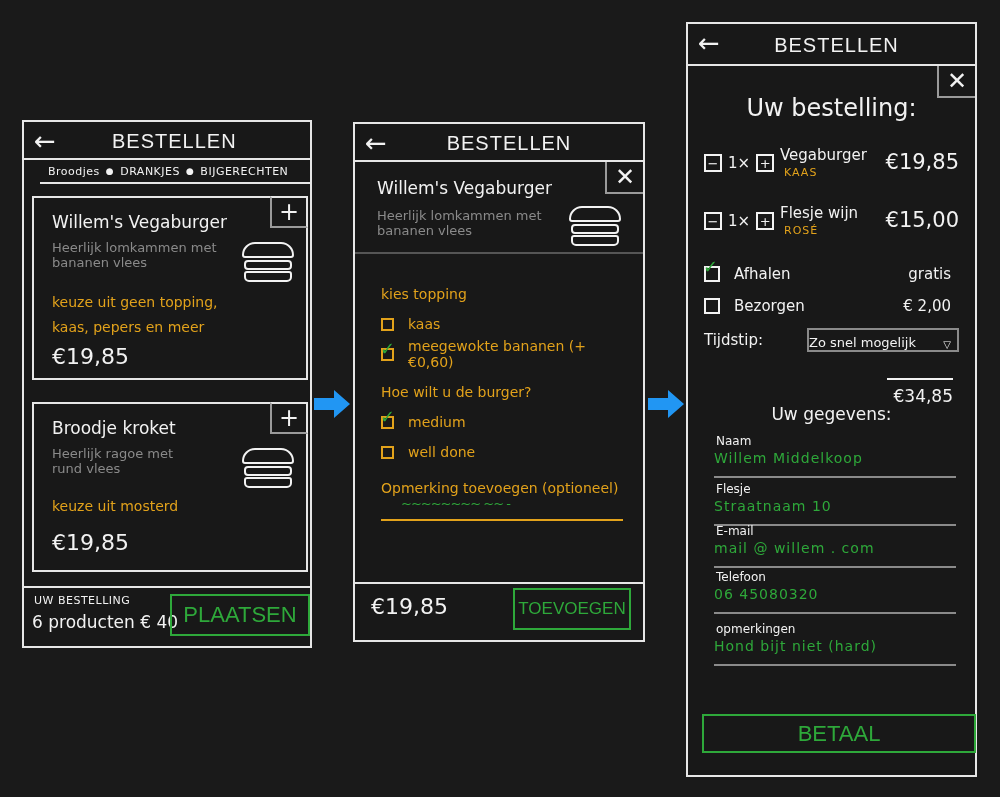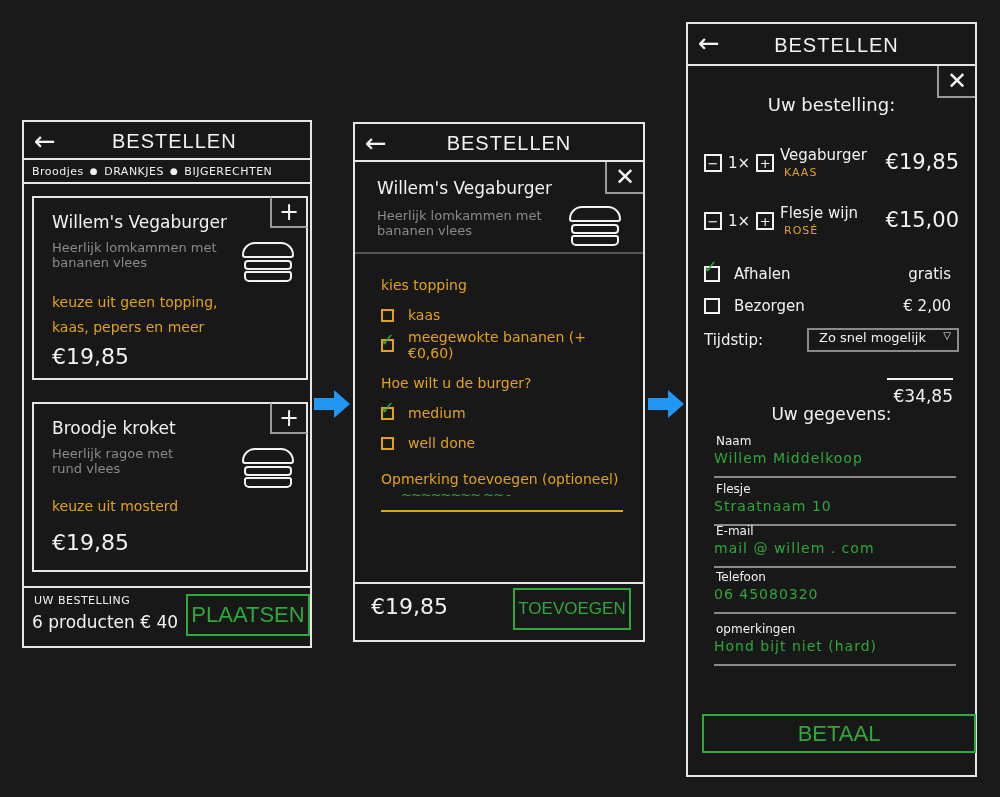--- a/index.html
+++ b/index.html
@@ -12,21 +12,21 @@
   .hdr .title { position: absolute; left: 0; right: 0; top: 8px; text-align: center; font-size: 20px; letter-spacing: 1px; font-family: "Liberation Sans", sans-serif; }
 
   .white { color: #f2f2f2; }
   .grey { color: #8a8a8a; }
   .orange { color: #e2a21b; }
   .green { color: #2ea83a; }
 
   
   #p1 { left: 22px; top: 120px; width: 290px; height: 528px; }
   #p1 .hdr .title { left: 40px; text-align: left; padding-left: 48px; }
-  .cats { position: absolute; left: 0; right: 0; top: 38px; height: 24px; border-bottom: 2px solid #e6e6e6; font-size: 11px; display: flex; align-items: center; padding-left: 8px; gap: 6px; letter-spacing: .5px; }
+  .cats { position: absolute; left: 16px; right: 0; top: 38px; height: 24px; border-bottom: 2px solid #e6e6e6; font-size: 11px; display: flex; align-items: center; padding-left: 8px; gap: 6px; letter-spacing: .5px; }
   .cats .dot { font-size: 9px; }
   .card { position: absolute; left: 8px; width: 276px; border: 2px solid #e6e6e6; }
   .card .plus { position: absolute; right: -2px; top: -2px; width: 38px; height: 32px; border: 2px solid #9a9a9a; border-top-color: #e6e6e6; border-right-color: #e6e6e6; display: flex; align-items: center; justify-content: center; font-size: 24px; color: #f2f2f2; cursor: pointer; }
   .card .name { position: absolute; left: 18px; top: 14px; font-size: 17px; }
   .card .desc { position: absolute; left: 18px; top: 42px; font-size: 13px; line-height: 15px; width: 180px; }
   .card .opt { position: absolute; left: 18px; font-size: 14px; line-height: 25px; width: 200px; }
   .card .price { position: absolute; left: 18px; font-size: 22px; }
   .burger { position: absolute; width: 52px; height: 40px; }
   .burger .b1 { position: absolute; left: 0; top: 0; width: 52px; height: 16px; border: 2px solid #f2f2f2; border-radius: 26px 26px 6px 6px; }
   .burger .b2 { position: absolute; left: 2px; top: 18px; width: 48px; height: 10px; border: 2px solid #f2f2f2; border-radius: 4px; }
@@ -37,48 +37,48 @@
   .footer1 .sum { position: absolute; left: 8px; top: 24px; font-size: 17px; }
   .gbtn { position: absolute; border: 2px solid #2ea83a; color: #2ea83a; display: flex; align-items: center; justify-content: center; cursor: pointer; font-family: "Liberation Sans", sans-serif; }
 
   
   #p2 { left: 353px; top: 122px; width: 292px; height: 520px; }
   #p2 .hdr .title { padding-left: 20px; }
   .xbtn { position: absolute; width: 38px; height: 32px; border-left: 2px solid #9a9a9a; border-bottom: 2px solid #9a9a9a; display: flex; align-items: center; justify-content: center; font-size: 24px; color: #f2f2f2; cursor: pointer; }
   .item2 { position: absolute; left: 0; right: 0; top: 38px; height: 92px; border-bottom: 2px solid #555; }
   .item2 .name { position: absolute; left: 22px; top: 16px; font-size: 17px; }
   .item2 .desc { position: absolute; left: 22px; top: 46px; font-size: 13px; line-height: 15px; }
-  .opts { position: absolute; left: 26px; top: 146px; width: 250px; }
+  .opts { position: absolute; left: 26px; top: 155px; width: 250px; }
   .opts .q { font-size: 14px; line-height: 30px; }
   .opts .row { display: flex; align-items: center; gap: 14px; font-size: 14px; height: 30px; cursor: pointer; }
   .cb { position: relative; width: 13px; height: 13px; border: 2px solid #e2a21b; flex: 0 0 auto; }
   .cb.w { border-color: #f2f2f2; width: 16px; height: 16px; }
   .cb .chk { position: absolute; left: -3px; top: -10px; font-size: 18px; color: #2ea83a; line-height: 1; }
   .opts .note { font-size: 14px; margin-top: 10px; line-height: 22px; }
   .opts .scribble { color: #2ea83a; font-size: 13px; margin-left: 20px; height: 16px; line-height: 10px; letter-spacing: -1px; }
   .opts .uline { border-bottom: 2px solid #e2a21b; width: 242px; margin-top: 4px; }
   .footer2 { position: absolute; left: 0; right: 0; bottom: 0; height: 58px; border-top: 2px solid #e6e6e6; }
   .footer2 .price { position: absolute; left: 16px; top: 10px; font-size: 22px; }
 
   
   #p3 { left: 686px; top: 22px; width: 291px; height: 755px; }
   #p3 .hdr { height: 42px; }
   #p3 .hdr .title { top: 10px; padding-left: 10px; }
-  .sect-title { position: absolute; left: 0; right: 0; text-align: center; font-size: 18px; }
+  .sect-title { position: absolute; left: 0; right: 0; text-align: center; font-size: 24px; }
   .oline { position: absolute; left: 16px; right: 16px; height: 40px; }
   .oline .qty { position: absolute; left: 0; top: 8px; display: flex; align-items: center; gap: 6px; font-size: 15px; }
   .sq { width: 18px; height: 18px; border: 2px solid #f2f2f2; display: flex; align-items: center; justify-content: center; font-size: 13px; line-height: 1; cursor: pointer; }
   .oline .pname { position: absolute; left: 76px; top: 0; font-size: 15px; }
   .oline .var { position: absolute; left: 80px; top: 20px; font-size: 11px; letter-spacing: 1px; }
   .oline .pprice { position: absolute; right: 0; top: 4px; font-size: 21px; }
   .del { position: absolute; left: 16px; right: 24px; height: 28px; display: flex; align-items: center; font-size: 15px; cursor: pointer; }
   .del .lab { margin-left: 14px; }
   .del .cost { margin-left: auto; }
   .tijd { position: absolute; left: 16px; right: 16px; top: 303px; height: 26px; display: flex; align-items: center; font-size: 15px; }
-  .sel { margin-left: auto; width: 152px; height: 24px; border: 2px solid #8a8a8a; display: flex; align-items: flex-start; justify-content: space-between; padding: 0 6px 0 10px; font-size: 13px; cursor: pointer; }
+  .sel { margin-left: auto; width: 152px; height: 24px; border: 2px solid #8a8a8a; display: flex; align-items: flex-end; justify-content: space-between; padding: 0 6px 0 0; font-size: 13px; cursor: pointer; }
   .sel .caret { font-size: 10px; }
   .total-line { position: absolute; right: 22px; top: 354px; width: 66px; border-top: 2px solid #f2f2f2; }
   .total { position: absolute; right: 22px; top: 362px; font-size: 17px; }
   .field { position: absolute; left: 26px; width: 242px; height: 44px; border-bottom: 2px solid #8a8a8a; cursor: text; }
   .field .flbl { position: absolute; left: 2px; top: 0; font-size: 12px; }
   .field .fval { position: absolute; left: 0; top: 16px; font-size: 14px; letter-spacing: 1px; }
 </style>
 </head>
 <body>
 
@@ -121,21 +121,21 @@
         <div class="b2"></div>
         <div class="b3"></div>
       </div>
     <div class="opt orange" style="top:90px;">keuze uit mosterd</div>
     <div class="price white" style="top:126px;">€19,85</div>
   </div>
 
   <div class="footer1">
     <div class="lbl">UW BESTELLING</div>
     <div class="sum">6 producten € 40</div>
-    <div class="gbtn" style="left:162px;top:6px;width:124px;height:42px;font-size:22px;">PLAATSEN</div>
+    <div class="gbtn" style="left:146px;top:6px;width:140px;height:42px;font-size:22px;">PLAATSEN</div>
   </div>
 </div>
 
 <svg style="position:absolute;left:314px;top:390px;" width="38" height="28">
   <polygon points="0,8 20,8 20,0 36,14 20,28 20,20 0,20" fill="#2196f3"></polygon>
 </svg>
 
 <div class="phone" id="p2">
   <div class="hdr">
     <span class="back">←</span>

